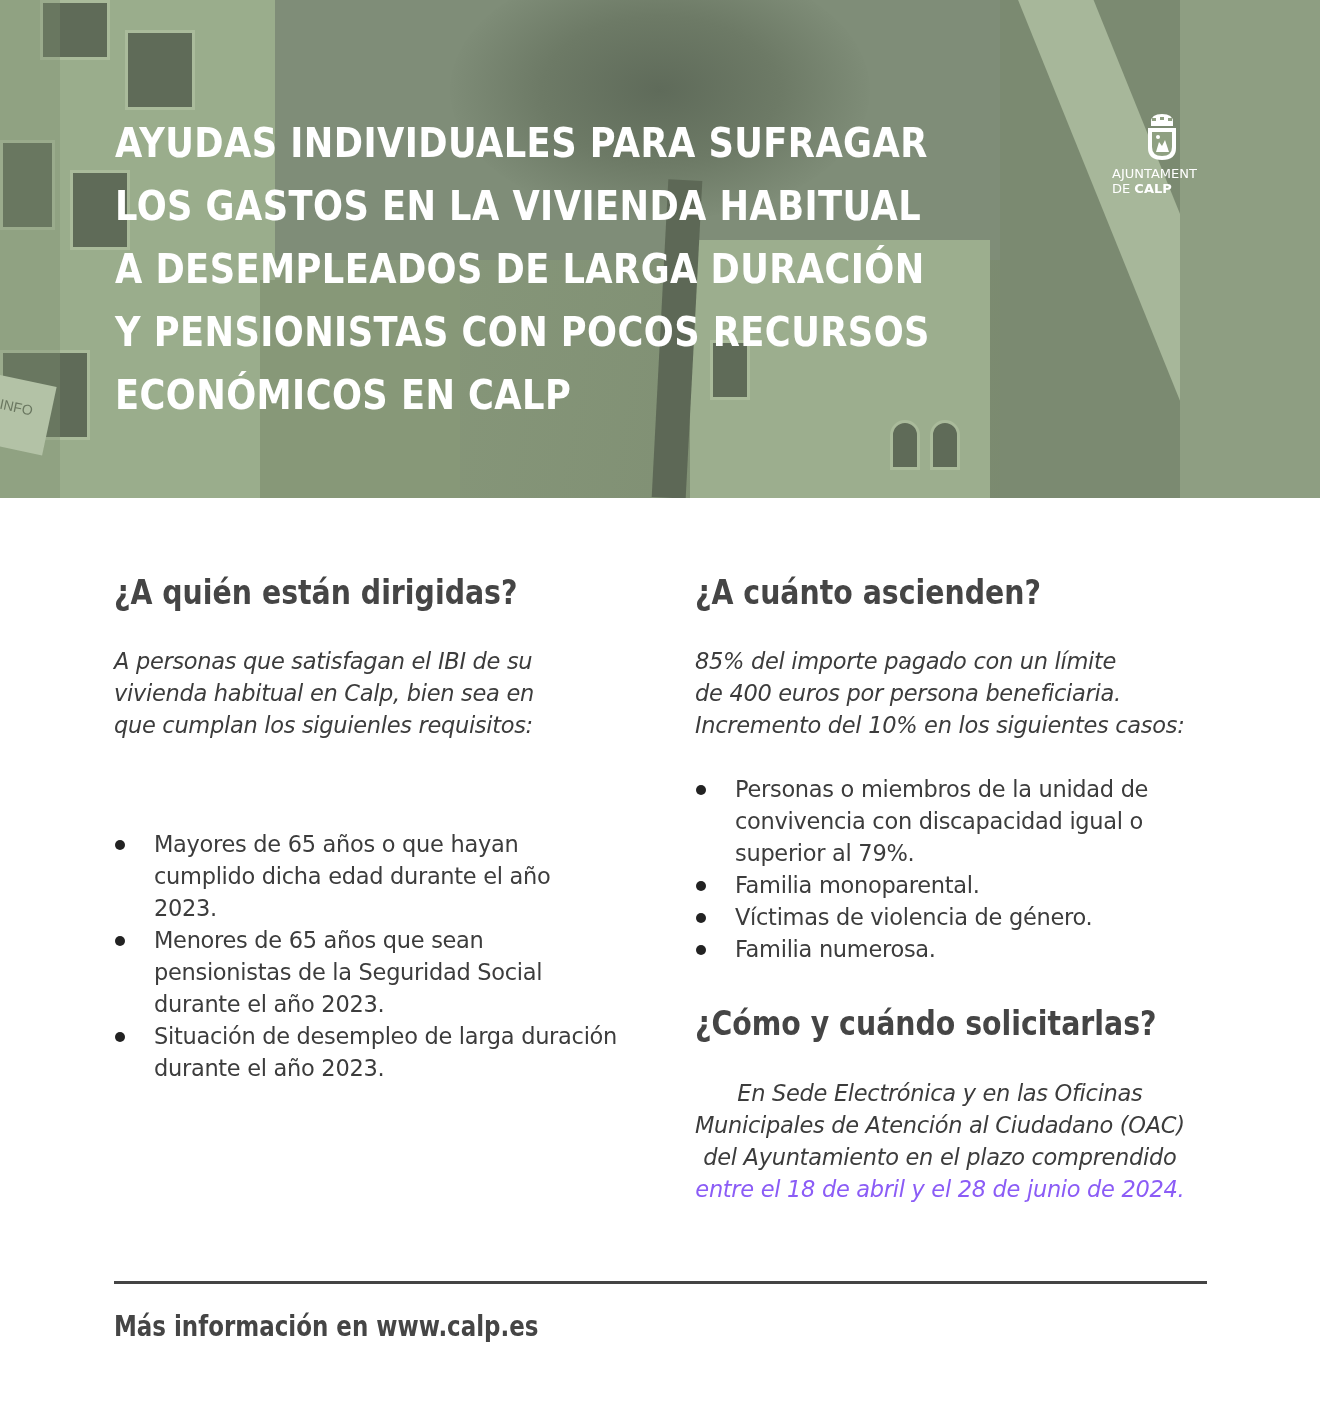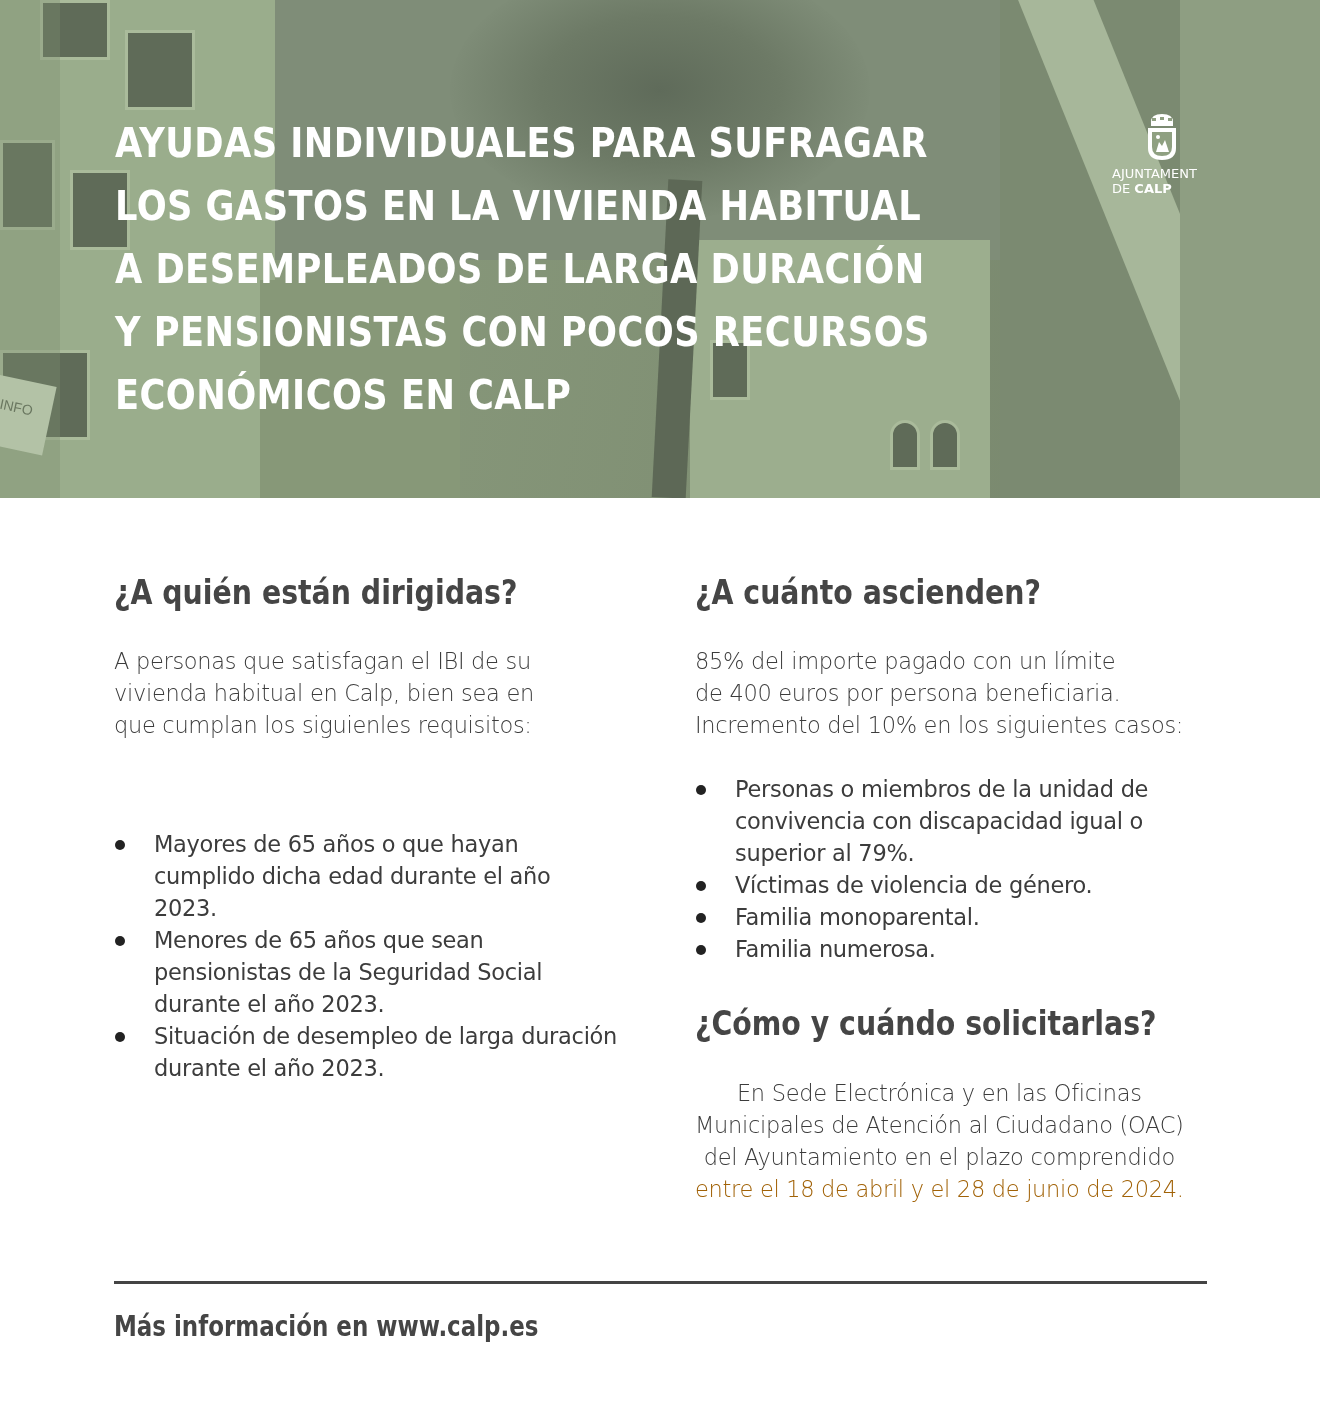--- a/index.html
+++ b/index.html
@@ -51,22 +51,22 @@
       position: absolute;
       font-family: "DejaVu Sans", sans-serif; font-weight: bold;
       font-size: 33px; color: #454545; white-space: nowrap;
       transform: scaleX(0.86); transform-origin: left top;
     }
     .para {
       position: absolute; font-family: "DejaVu Sans", sans-serif;
       font-size: 22.5px; line-height: 32px; color: #3c3c3c; font-weight: 300;
       letter-spacing: -0.3px;
     }
-    .para div { white-space: nowrap; }
-    .para .dark { color: #a16207; }
+    .para div { white-space: nowrap; font-style: italic; }
+    .para .dark { color: #8b5cf6; }
     ul.bullets { list-style: none; position: absolute; font-family: "DejaVu Sans", sans-serif; font-size: 22.5px; line-height: 32px; color: #3c3c3c; letter-spacing: -0.3px; }
     ul.bullets li { position: relative; padding-left: 40px; }
     ul.bullets li .dot { position: absolute; left: 1px; top: 12px; width: 10px; height: 10px; border-radius: 50%; background: #222; }
     ul.bullets li .line { white-space: nowrap; display: block; }
 
     .rule { position: absolute; left: 114px; top: 1281px; width: 1093px; height: 3px; background: #444444; }
     .footer {
       position: absolute; left: 114px; top: 1310px;
       font-family: "DejaVu Sans", sans-serif; font-weight: bold; font-size: 28px; color: #454545;
       white-space: nowrap; transform: scaleX(0.82); transform-origin: left top;
@@ -159,25 +159,25 @@
   </div>
   <ul class="bullets" style="top:773px;">
     <li>
       <span class="dot"></span>
       <span class="line">Personas o miembros de la unidad de</span>
       <span class="line">convivencia con discapacidad igual o</span>
       <span class="line">superior al 79%.</span>
     </li>
     <li>
       <span class="dot"></span>
-      <span class="line">Víctimas de violencia de género.</span>
+      <span class="line">Familia monoparental.</span>
     </li>
     <li>
       <span class="dot"></span>
-      <span class="line">Familia monoparental.</span>
+      <span class="line">Víctimas de violencia de género.</span>
     </li>
     <li>
       <span class="dot"></span>
       <span class="line">Familia numerosa.</span>
     </li>
   </ul>
 
   <h2 style="top:1004px;">¿Cómo y cuándo solicitarlas?</h2>
   <div class="para" style="top:1077px;text-align:center;">
     <div>En Sede Electrónica y en las Oficinas</div>

